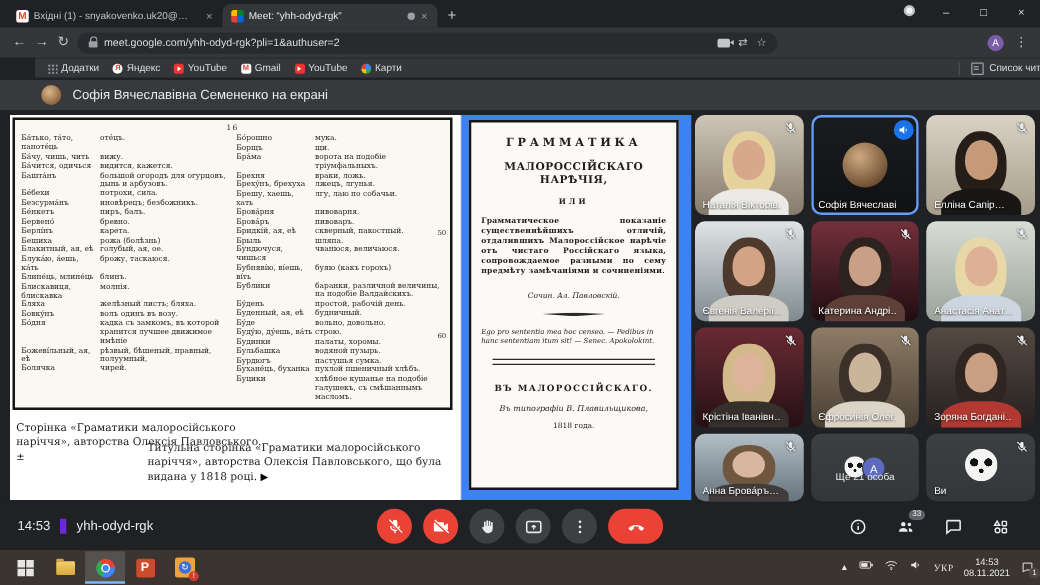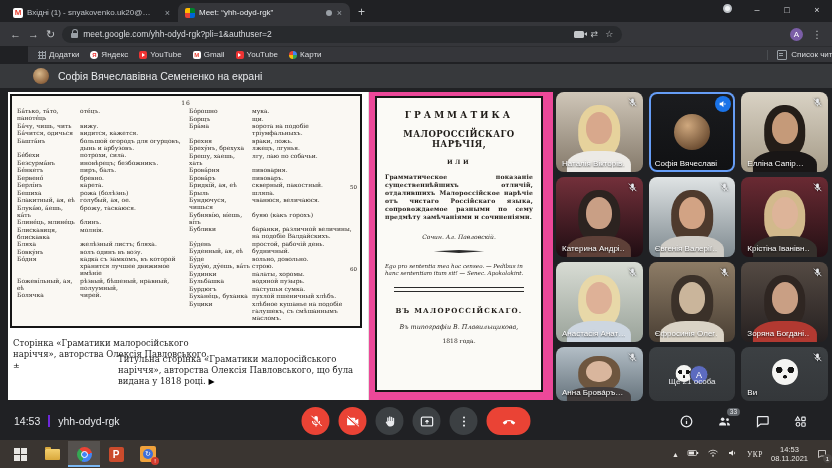--- a/index.html
+++ b/index.html
@@ -60,21 +60,21 @@
   .rl-icon:after{content:"";position:absolute;left:1px;top:2px;width:4px;height:1px;background:#9aa0a6;box-shadow:0 2px 0 #9aa0a6;}
 
   
   .banner{position:absolute;left:0;top:64px;width:832px;height:24px;background:#37393c;
           display:flex;align-items:center;gap:9px;padding:0 33px;box-sizing:border-box;}
   .banner .bav{width:16px;height:16px;border-radius:50%;background:radial-gradient(circle at 40% 35%,#d9b98c,#8a5f3a 75%);}
   .banner .btxt{color:#e8eaed;font-size:10.5px;}
 
   
   .share{position:absolute;left:8px;top:92px;width:544px;height:308px;background:#fff;}
-  .slide-right{position:absolute;left:360px;top:0;width:184px;height:308px;background:#ec4899;border-left:1px solid #e4e2de;}
+  .slide-right{position:absolute;left:360px;top:0;width:184px;height:308px;background:#3b82f6;border-left:1px solid #e4e2de;}
   .dictpage{position:absolute;left:2px;top:2px;width:352px;height:234px;border:2px solid #151515;
             background:#faf8f3;padding:3px 5px;box-sizing:border-box;font-family:"DejaVu Serif",serif;color:#2b2520;}
   .pageno{text-align:center;font-size:6px;letter-spacing:1px;}
   .cols{display:flex;gap:6px;margin-top:1px;}
   .dcol{flex:1 1 50%;}
   .entry{display:flex;font-size:6px;line-height:7px;margin-bottom:.5px;}
   .entry .w{flex:0 0 38%;padding-right:2px;box-sizing:border-box;}
   .entry .d{flex:1;}
   .mnum{position:absolute;right:3px;font-size:5.5px;font-family:"DejaVu Serif",serif;color:#2b2520;}
   .m50{top:88px;} .m60{top:170px;}
@@ -125,21 +125,21 @@
   .you-avatar{position:absolute;left:50%;top:46%;width:26px;height:26px;transform:translate(-50%,-50%);border-radius:50%;}
   .more-avas{position:absolute;left:50%;top:34%;transform:translateX(-50%);display:flex;}
   .more-avas .ava{width:17px;height:17px;border-radius:50%;}
   .more-avas .ava.letter{background:#5c6bc0;color:#fff;font-size:9px;display:flex;align-items:center;
                          justify-content:center;margin-left:-3px;border:1px solid #3c4043;}
   .v-more .name{left:0;right:0;bottom:auto;top:56%;text-align:center;text-shadow:none;color:#e8eaed;}
 
   
   .controlbar{position:absolute;left:0;top:402px;width:832px;height:38px;background:#202124;}
   .cb-left{position:absolute;left:14px;top:0;height:38px;display:flex;align-items:center;font-size:10.5px;color:#e8eaed;}
-  .cb-left .code{border-left:2px solid #6d28d9;margin-left:8px;padding-left:8px;}
+  .cb-left .code{border-left:5px solid #6d28d9;margin-left:8px;padding-left:8px;}
   .cb-center{position:absolute;left:50%;top:50%;transform:translate(-50%,-50%);display:flex;gap:9px;align-items:center;}
   .cbtn{width:28px;height:28px;border-radius:50%;background:#3c4043;display:flex;align-items:center;justify-content:center;}
   .cbtn svg{width:15px;height:15px;}
   .cbtn.red{background:#ea4335;}
   .cbtn.end{width:44px;border-radius:15px;}
   .cb-right{position:absolute;right:24px;top:0;height:38px;display:flex;align-items:center;gap:23px;}
   .cb-right .ricon{position:relative;display:flex;}
   .cb-right svg{width:15px;height:15px;}
   .badge{position:absolute;top:-6px;right:-8px;background:#5f6368;color:#e8eaed;font-size:6.5px;
          border-radius:6px;padding:1px 3px;line-height:1;}
@@ -505,90 +505,90 @@
           <svg viewBox="0 0 24 24">
             <path fill="#e8eaed" d="M12 14a3 3 0 0 0 3-3V6a3 3 0 0 0-6 0v5a3 3 0 0 0 3 3z"></path>
             <path fill="none" stroke="#e8eaed" stroke-width="1.8" d="M6.5 11a5.5 5.5 0 0 0 11 0M12 16.5v3.5"></path>
             <line x1="4" y1="3.5" x2="20.5" y2="20" stroke="#e8eaed" stroke-width="2"></line>
           </svg>
         </div>
 
         <div class="name">Елліна Сапір…</div>
       </div>
 
+      <div class="tile v-video" style="--bg1: #dfe3e4; --bg2: #7f8a90; --hair: #4e3a2d; --skin: #d2a384; --shirt: #cfccc6;">
+        <div class="person">
+          <div class="hair"></div>
+          <div class="head"></div>
+          <div class="body"></div>
+        </div>
+
+        <div class="chip">
+          <svg viewBox="0 0 24 24">
+            <path fill="#e8eaed" d="M12 14a3 3 0 0 0 3-3V6a3 3 0 0 0-6 0v5a3 3 0 0 0 3 3z"></path>
+            <path fill="none" stroke="#e8eaed" stroke-width="1.8" d="M6.5 11a5.5 5.5 0 0 0 11 0M12 16.5v3.5"></path>
+            <line x1="4" y1="3.5" x2="20.5" y2="20" stroke="#e8eaed" stroke-width="2"></line>
+          </svg>
+        </div>
+
+        <div class="name">Євгенія Валерії…</div>
+      </div>
+
       <div class="tile v-video" style="--bg1: #73303a; --bg2: #1f0d12; --hair: #2c2320; --skin: #c99f85; --shirt: #5e4038;">
         <div class="person">
           <div class="hair"></div>
           <div class="head"></div>
           <div class="body"></div>
         </div>
 
         <div class="chip">
           <svg viewBox="0 0 24 24">
             <path fill="#e8eaed" d="M12 14a3 3 0 0 0 3-3V6a3 3 0 0 0-6 0v5a3 3 0 0 0 3 3z"></path>
             <path fill="none" stroke="#e8eaed" stroke-width="1.8" d="M6.5 11a5.5 5.5 0 0 0 11 0M12 16.5v3.5"></path>
             <line x1="4" y1="3.5" x2="20.5" y2="20" stroke="#e8eaed" stroke-width="2"></line>
           </svg>
         </div>
 
         <div class="name">Катерина Андрі…</div>
       </div>
 
-      <div class="tile v-video" style="--bg1: #dfe3e4; --bg2: #7f8a90; --hair: #4e3a2d; --skin: #d2a384; --shirt: #cfccc6;">
+      <div class="tile v-video" style="--bg1: #d8dcd4; --bg2: #9aa39a; --hair: #e8d8a8; --skin: #deb197; --shirt: #cdd6e0;">
         <div class="person">
           <div class="hair"></div>
           <div class="head"></div>
           <div class="body"></div>
         </div>
 
         <div class="chip">
           <svg viewBox="0 0 24 24">
             <path fill="#e8eaed" d="M12 14a3 3 0 0 0 3-3V6a3 3 0 0 0-6 0v5a3 3 0 0 0 3 3z"></path>
             <path fill="none" stroke="#e8eaed" stroke-width="1.8" d="M6.5 11a5.5 5.5 0 0 0 11 0M12 16.5v3.5"></path>
             <line x1="4" y1="3.5" x2="20.5" y2="20" stroke="#e8eaed" stroke-width="2"></line>
           </svg>
         </div>
 
-        <div class="name">Євгенія Валерії…</div>
+        <div class="name">Анастасія Анат…</div>
       </div>
 
       <div class="tile v-video" style="--bg1: #6a2a33; --bg2: #241014; --hair: #d2b98c; --skin: #ddb499; --shirt: #35302c;">
         <div class="person">
           <div class="hair"></div>
           <div class="head"></div>
           <div class="body"></div>
         </div>
 
         <div class="chip">
           <svg viewBox="0 0 24 24">
             <path fill="#e8eaed" d="M12 14a3 3 0 0 0 3-3V6a3 3 0 0 0-6 0v5a3 3 0 0 0 3 3z"></path>
             <path fill="none" stroke="#e8eaed" stroke-width="1.8" d="M6.5 11a5.5 5.5 0 0 0 11 0M12 16.5v3.5"></path>
             <line x1="4" y1="3.5" x2="20.5" y2="20" stroke="#e8eaed" stroke-width="2"></line>
           </svg>
         </div>
 
         <div class="name">Крістіна Іванівн…</div>
-      </div>
-
-      <div class="tile v-video" style="--bg1: #d8dcd4; --bg2: #9aa39a; --hair: #e8d8a8; --skin: #deb197; --shirt: #cdd6e0;">
-        <div class="person">
-          <div class="hair"></div>
-          <div class="head"></div>
-          <div class="body"></div>
-        </div>
-
-        <div class="chip">
-          <svg viewBox="0 0 24 24">
-            <path fill="#e8eaed" d="M12 14a3 3 0 0 0 3-3V6a3 3 0 0 0-6 0v5a3 3 0 0 0 3 3z"></path>
-            <path fill="none" stroke="#e8eaed" stroke-width="1.8" d="M6.5 11a5.5 5.5 0 0 0 11 0M12 16.5v3.5"></path>
-            <line x1="4" y1="3.5" x2="20.5" y2="20" stroke="#e8eaed" stroke-width="2"></line>
-          </svg>
-        </div>
-
-        <div class="name">Анастасія Анат…</div>
       </div>
 
       <div class="tile v-video" style="--bg1: #8d7c66; --bg2: #4a3f34; --hair: #3b3129; --skin: #cab59b; --shirt: #dad3c6;">
         <div class="person">
           <div class="hair"></div>
           <div class="head"></div>
           <div class="body"></div>
         </div>
 
         <div class="chip">

